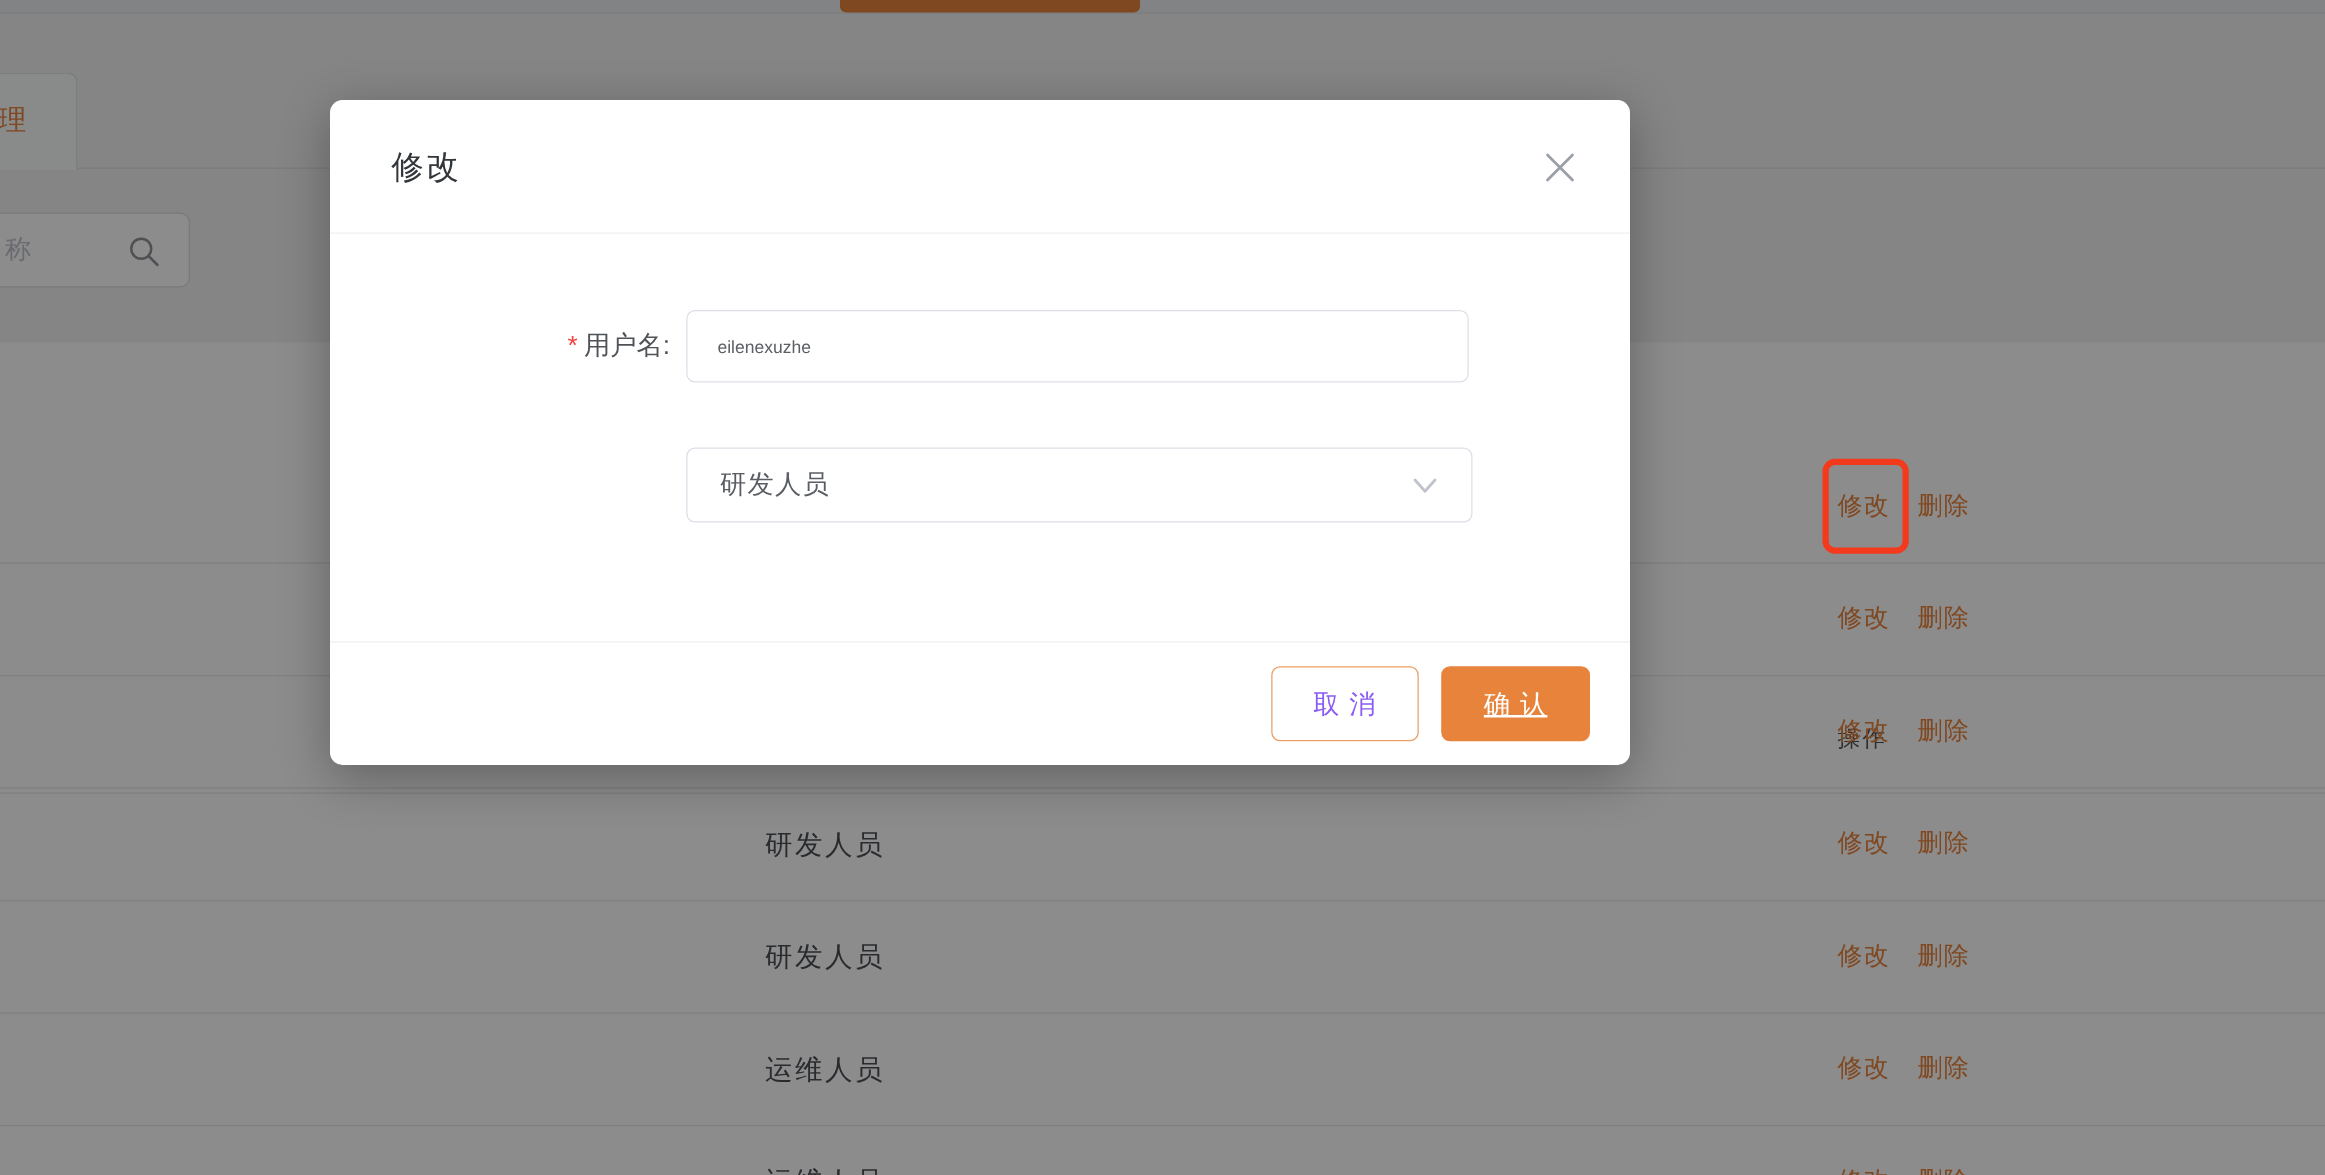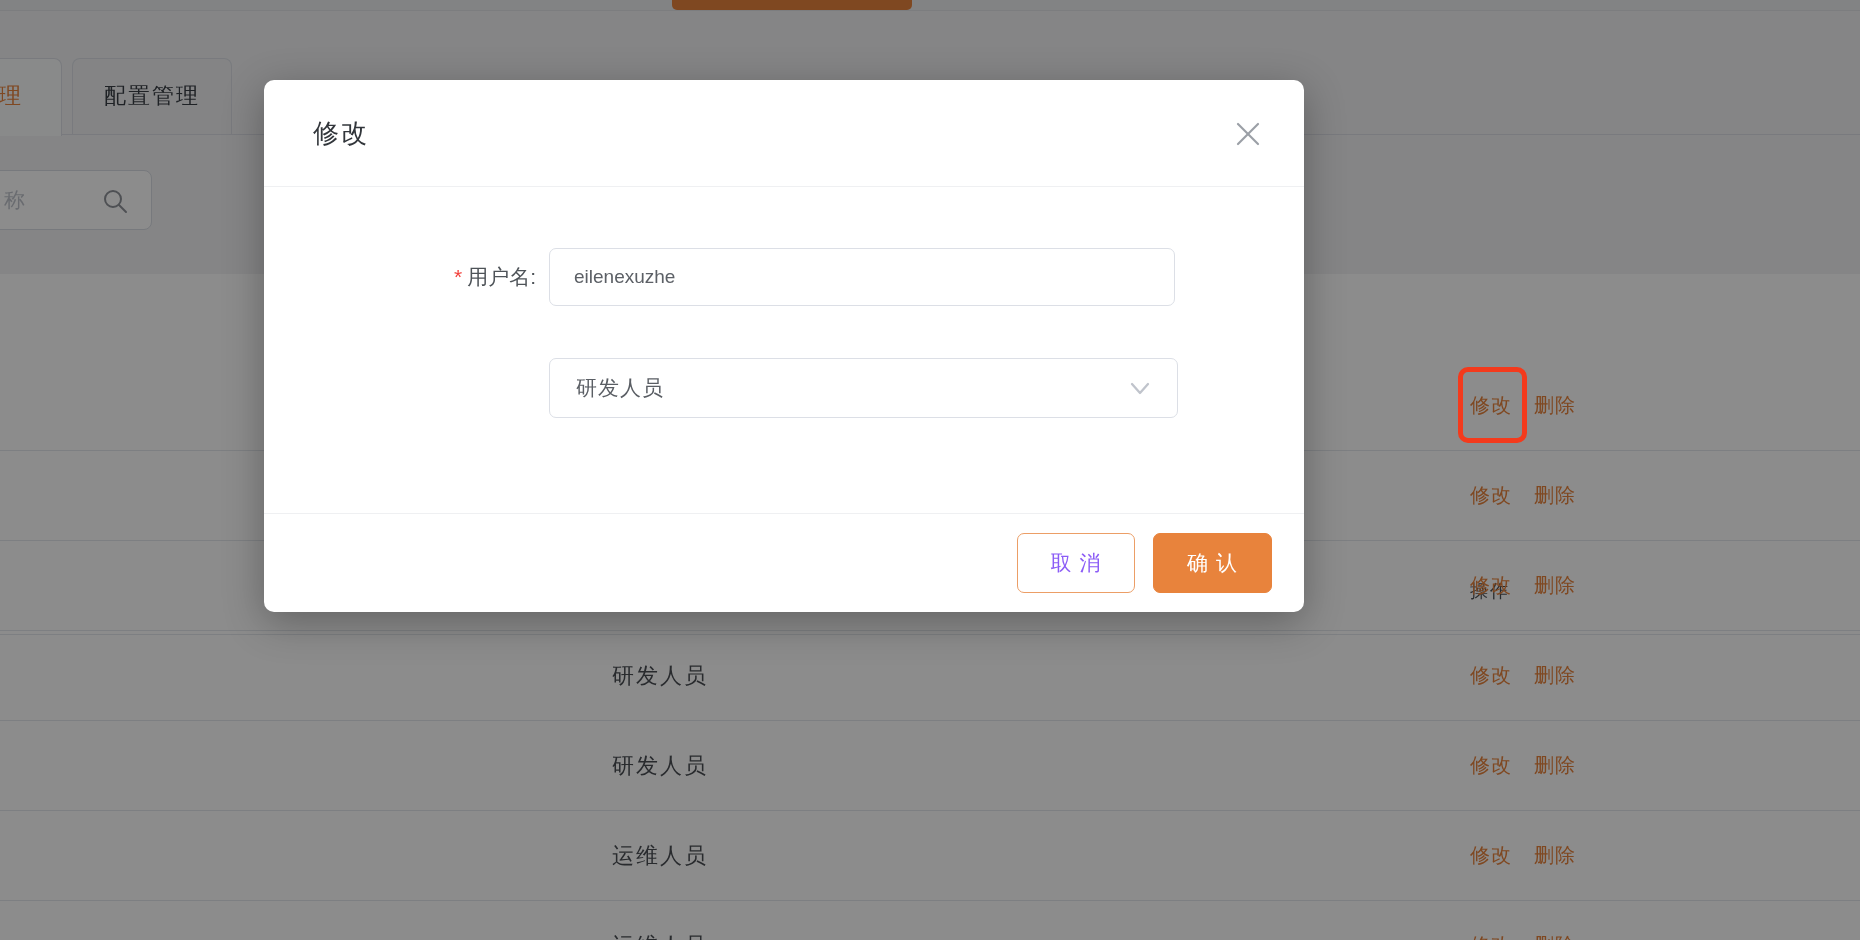--- a/index.html
+++ b/index.html
@@ -53,53 +53,50 @@
             border-bottom:1px solid #EFF0F2;}
   .m-title{position:absolute;left:49px;top:0;line-height:106px;font-size:26px;color:#32363B;
            letter-spacing:2px;}
   .m-close{position:absolute;right:40px;top:38px;width:32px;height:32px;cursor:pointer;
            background:none;border:none;padding:0;}
   .f-label{position:absolute;left:120px;width:152px;text-align:right;font-size:21px;color:#4E5358;}
   .req{color:#F2413C;margin-right:5px;font-size:21px;}
   .f-input-wrap{position:absolute;left:285px;top:168px;width:626px;height:58px;box-sizing:border-box;
                 border:1px solid #DCDFE6;border-radius:7px;}
   .f-input-wrap input{width:100%;height:100%;box-sizing:border-box;border:none;outline:none;
-                      border-radius:7px;padding:0 20px 0 24px;font-size:19px;color:#5C6066;
+                      border-radius:7px;padding:0 20px 0 24px;font-size:14px;color:#5C6066;
                       font-family:inherit;background:transparent;}
   .f-select{position:absolute;left:285px;top:278px;width:629px;height:60px;box-sizing:border-box;
             border:1px solid #DCDFE6;border-radius:7px;cursor:pointer;}
   .f-select .sel-value{position:absolute;left:26px;top:0;line-height:58px;font-size:21px;
                        color:#5A5E64;letter-spacing:1px;}
   .f-select .chev{position:absolute;right:26px;top:19px;}
   .m-footer{position:absolute;left:0;top:433px;width:100%;height:99px;box-sizing:border-box;
             border-top:1px solid #EFF0F2;}
   .btn{position:absolute;top:19px;height:60px;box-sizing:border-box;border-radius:7px;
        font-size:21px;letter-spacing:1px;cursor:pointer;font-family:inherit;}
   .btn-cancel{left:753px;width:118px;background:#FFFFFF;border:1px solid #EC9E66;color:#8b5cf6;}
-  .btn-confirm{left:889px;width:119px;background:#E8833C;border:1px solid #E8833C;color:#FFFFFF;}
+  .btn-confirm{left:889px;width:119px;background:#E8833C;border:1px solid #E8833C;color:#FFFFFF;text-decoration:underline;}
 
   
   .annotation{position:absolute;left:1458px;top:367px;width:69px;height:76px;box-sizing:border-box;
               border:5px solid #F43A1C;border-radius:10px;z-index:30;pointer-events:none;}
 </style>
 </head>
 <body>
 
 <div class="stage">
 
   <div class="topstrip">
     <div class="top-btn-sliver"></div>
   </div>
 
   <div class="tabline"></div>
   <div class="tab tab-active">
     <span class="tab-label">理</span>
-  </div>
-  <div class="tab tab-plain">
-    <span class="tab-label">配置管理</span>
   </div>
 
   <div class="searchbox">
     <input type="text" placeholder="称" style="">
     <svg class="search-ic" width="27" height="27" viewBox="0 0 27 27">
       <circle cx="11" cy="11" r="8" fill="none" stroke="#8F9399" stroke-width="2"></circle>
       <line x1="17" y1="17" x2="24" y2="24" stroke="#8F9399" stroke-width="2" stroke-linecap="round"></line>
     </svg>
   </div>
 

